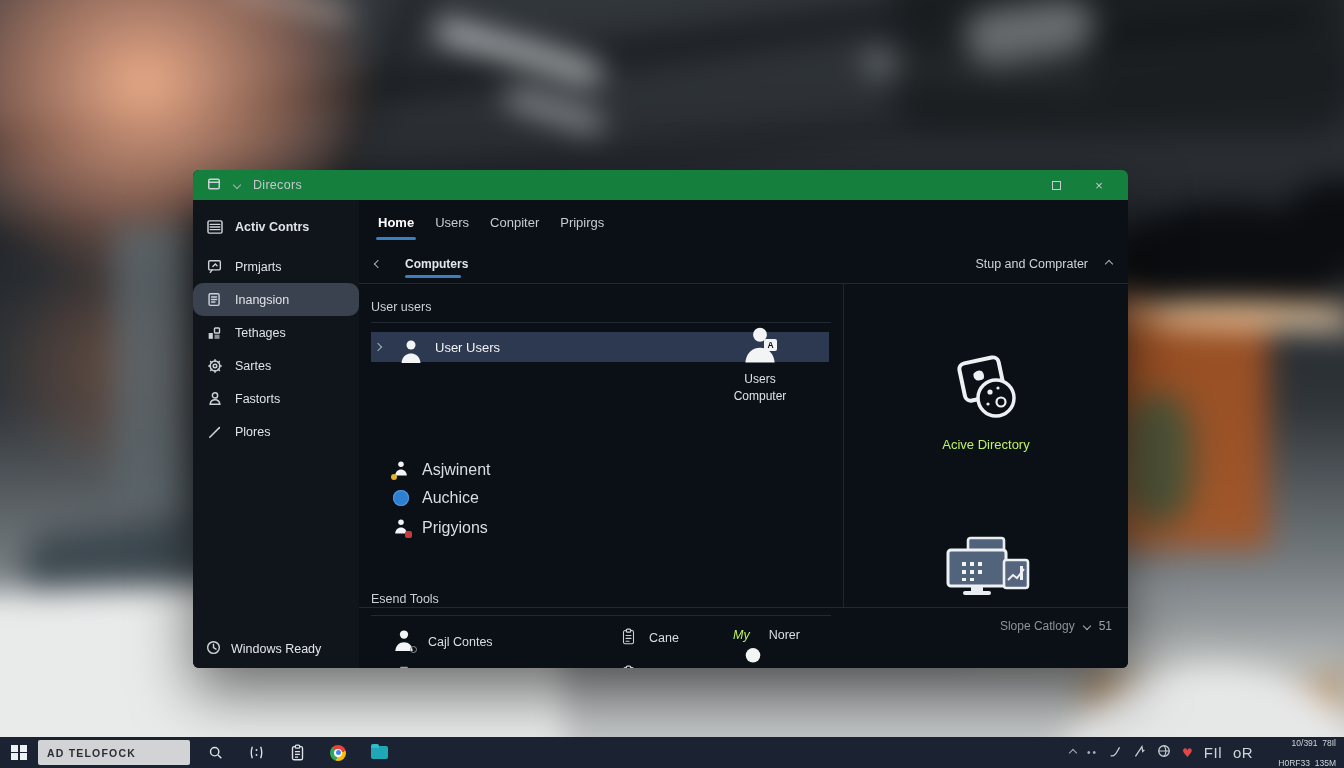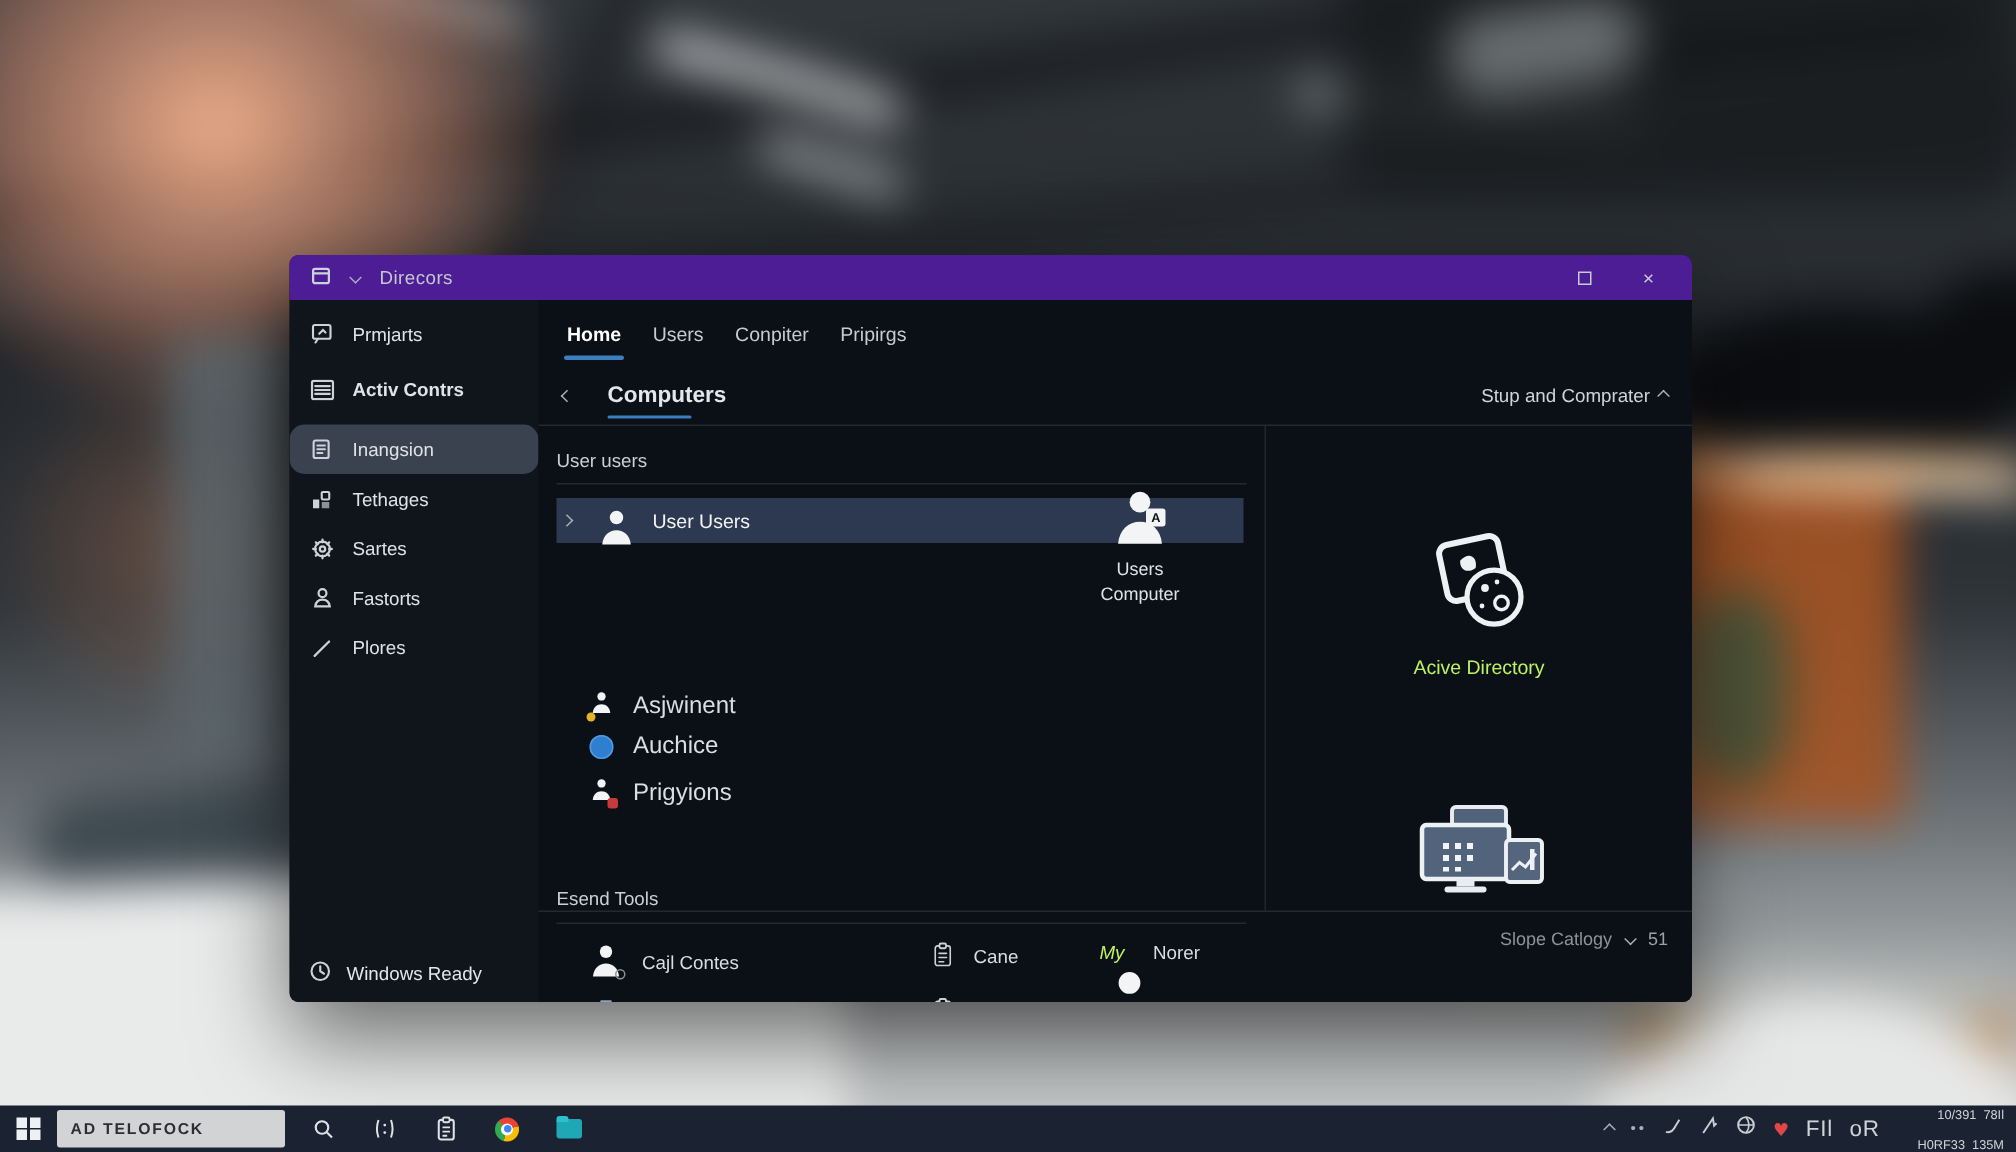--- a/index.html
+++ b/index.html
@@ -37,21 +37,21 @@
   .sc-wood{left:1120px;top:700px;width:260px;height:70px;background:#b98b55;opacity:.85;}
   .sc-graytable{left:1010px;top:676px;width:360px;height:34px;background:#b4b7b5;transform:rotate(2deg);}
   .sc-chairR{left:1090px;top:700px;width:310px;height:220px;background:#e6e7e7;border-radius:52% 48% 0 0;}
   .sc-deskL{left:-60px;top:620px;width:660px;height:240px;background:#e9eaea;border-radius:10px;transform:rotate(-2deg);}
   .sc-blobL{left:60px;top:560px;width:240px;height:70px;background:#2c3a41;opacity:.75;border-radius:30px;transform:rotate(-6deg);}
   .sc-midband{left:560px;top:608px;width:640px;height:46px;background:#979d9f;opacity:.6;}
 
   
   .window{position:absolute;left:193px;top:170px;width:935px;height:498px;background:#0c1117;
     border-radius:6px;box-shadow:0 24px 60px rgba(0,0,0,.55);color:#dfe3e7;font-size:13px;overflow:hidden;}
-  .titlebar{position:absolute;left:0;top:0;right:0;height:30px;display:flex;align-items:center;padding:12px 14px;gap:13px;background:#4c1d95;}
+  .titlebar{position:absolute;left:0;top:0;right:0;height:30px;display:flex;align-items:center;padding:12px 14px;gap:13px;background:#15803d;}
   .titlebar .title{font-size:12.5px;color:#c3c9cf;letter-spacing:.3px;}
   .titlebar .spacer{flex:1;}
   .cap-btn{width:30px;height:22px;display:flex;align-items:center;justify-content:center;color:#c6ccd2;}
   .max-glyph{width:9px;height:9px;border:1.4px solid #c6ccd2;}
   .close-glyph{font-size:13px;line-height:1;}
 
   .chev{display:inline-block;width:6px;height:6px;border-right:1.6px solid #a9b0b7;border-bottom:1.6px solid #a9b0b7;}
   .chev.down{transform:rotate(45deg);}
   .chev.up{transform:rotate(-135deg);}
   .chev.left{transform:rotate(135deg);}
@@ -71,24 +71,24 @@
   .side-ic{width:17px;height:17px;display:flex;align-items:center;justify-content:center;flex:0 0 17px;}
   .side-footer{position:absolute;left:0;bottom:10px;width:100%;display:flex;align-items:center;padding-left:13px;gap:10px;font-size:12.5px;color:#e2e6ea;}
 
   
   .main{position:absolute;left:166px;top:30px;right:0;bottom:0;background:#0b1016;}
   .tabs{position:absolute;left:0;top:0;right:0;height:44px;display:flex;align-items:center;padding-left:17px;gap:17px;}
   .tab{position:relative;color:#c6cbd1;font-size:13px;padding:4px 2px;}
   .tab.active{color:#fff;font-weight:bold;}
   .tab.active::after{content:"";position:absolute;left:0;right:0;bottom:-6px;height:3px;border-radius:2px;background:#3c7fc0;}
   .crumbs{position:absolute;left:0;top:44px;right:0;height:40px;display:flex;align-items:center;padding:0 16px;border-bottom:1px solid #222933;}
-  .crumb-title{position:relative;margin-left:24px;font-size:15px;font-weight:bold;color:#e3e7ea;}
+  .crumb-title{position:relative;margin-left:24px;font-size:12px;font-weight:bold;color:#e3e7ea;}
   .crumb-title::after{content:"";position:absolute;left:0;bottom:-7px;width:56px;height:2.5px;background:#3c7fc0;border-radius:2px;}
   .crumbs .spacer{flex:1;}
-  .crumb-right{font-size:12.5px;color:#cfd4da;margin-right:6px;}
+  .crumb-right{font-size:12.5px;color:#cfd4da;margin-right:18px;}
 
   .list-col{position:absolute;left:0;top:84px;width:484px;bottom:61px;}
   .sec-head{position:absolute;left:12px;font-size:12.5px;color:#cbd0d6;}
   .sec-line{position:absolute;left:12px;width:460px;height:1px;background:#222933;}
   .sel-row{position:absolute;left:12px;top:48px;width:458px;height:30px;background:#2c3950;display:flex;align-items:center;}
   .sel-arrow{margin-left:4px;}
   .sel-person{margin-left:18px;position:relative;top:5px;}
   .sel-label{margin-left:12px;font-size:13px;color:#f2f4f6;}
   .u-row{position:absolute;left:34px;display:flex;align-items:center;gap:13px;font-size:16px;color:#d9dee3;}
   .badge{position:absolute;border-radius:50%;}
@@ -182,38 +182,38 @@
     <span class="cap-btn">
         <span class="max-glyph"></span>
       </span>
     <span class="cap-btn">
         <span class="close-glyph">×</span>
       </span>
   </div>
 
   <div class="sidebar">
 
+    <div class="side-item first">
+      <span class="side-ic">
+        <svg width="16" height="14" viewBox="0 0 18 16">
+            <rect x="1" y="1" width="16" height="14" rx="1.5" class="ico-stroke"></rect>
+            <path d="M3.5 5h11M3.5 8h11M3.5 11h11" class="ico-stroke"></path>
+          </svg>
+      </span>
+      <span>Activ Contrs</span>
+    </div>
+
     <div class="side-item">
       <span class="side-ic">
         <svg width="15" height="15" viewBox="0 0 18 18">
             <rect x="2" y="2" width="14" height="11" rx="1.5" class="ico-stroke"></rect>
             <path d="M6 13l-2 3M7 9l3-3 2 2" class="ico-stroke"></path>
           </svg>
       </span>
       <span>Prmjarts</span>
-    </div>
-
-    <div class="side-item first">
-      <span class="side-ic">
-        <svg width="16" height="14" viewBox="0 0 18 16">
-            <rect x="1" y="1" width="16" height="14" rx="1.5" class="ico-stroke"></rect>
-            <path d="M3.5 5h11M3.5 8h11M3.5 11h11" class="ico-stroke"></path>
-          </svg>
-      </span>
-      <span>Activ Contrs</span>
     </div>
 
     <div class="side-item active">
       <span class="side-ic">
         <svg width="15" height="15" viewBox="0 0 18 18">
             <rect x="2.5" y="2" width="12" height="14" rx="1.5" class="ico-stroke"></rect>
             <path d="M5.5 6h6M5.5 9h6M5.5 12h4" class="ico-stroke"></path>
           </svg>
       </span>
       <span>Inangsion</span>

